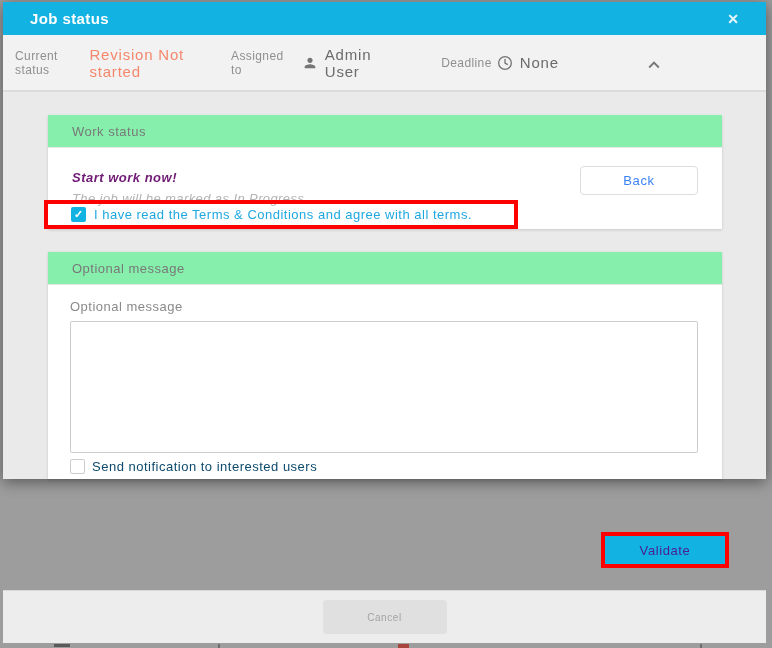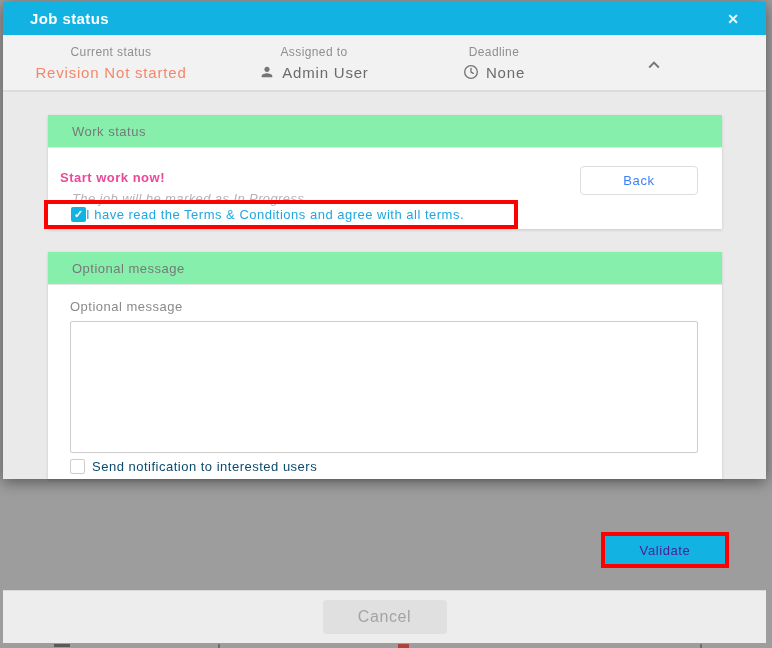--- a/index.html
+++ b/index.html
@@ -23,39 +23,39 @@
   }
   .close-btn{
     position:absolute;right:18px;top:0;height:33px;width:30px;border:none;background:transparent;
     color:#eaf7fc;font-size:14px;font-weight:bold;cursor:pointer;display:flex;align-items:center;justify-content:center;
   }
   .status-bar{
     position:absolute;left:0;top:33px;width:100%;height:57px;background:#f2f2f2;
     border-bottom:2px solid #dcdcdc;box-sizing:border-box;
     display:grid;grid-template-columns:216px 190px 170px 150px 1fr;
   }
-  .status-col{display:flex;flex-direction:column;align-items:center;justify-content:center;gap:5px;}
+  .status-col{display:flex;flex-direction:row;align-items:center;justify-content:center;gap:5px;padding-left:12px;}
   .status-label{font-size:12px;color:#8f8f8f;letter-spacing:.4px;}
   .status-value{font-size:15px;color:#6b6b6b;letter-spacing:.8px;display:flex;align-items:center;gap:7px;}
   .status-value.orange{color:#f4876c;}
   .collapse-btn{
     border:none;background:transparent;cursor:pointer;align-self:center;justify-self:center;
     padding:4px;margin-top:8px;
   }
   .card{
     position:absolute;left:45px;width:674px;background:#ffffff;
     box-shadow:0 1px 3px rgba(0,0,0,.14);
   }
   .card-header{
     height:33px;background:#86efac;border-bottom:1px solid #e6e6e6;
     display:flex;align-items:center;box-sizing:border-box;
   }
   .card-header span{margin-left:24px;font-size:13px;color:#787878;letter-spacing:.5px;}
   .card-body{position:relative;background:#ffffff;}
-  .headline{position:absolute;left:12px;top:22px;font-size:13px;font-weight:bold;color:#ec4899;letter-spacing:.5px;}
+  .headline{position:absolute;left:24px;top:22px;font-size:13px;font-weight:bold;color:#701a75;letter-spacing:.5px;font-style:italic;}
   .note{position:absolute;left:24px;top:43px;font-size:13px;font-style:italic;color:#b3b3b3;letter-spacing:.4px;}
   .btn{
     box-sizing:border-box;cursor:pointer;letter-spacing:.6px;font-family:inherit;
     display:flex;align-items:center;justify-content:center;
   }
   .back-btn{
     position:absolute;right:24px;top:18px;width:118px;height:29px;
     background:#ffffff;border:1px solid #dddddd;border-radius:4px;color:#3b82f6;font-size:13px;
   }
   .annotation{
@@ -65,42 +65,42 @@
   .terms-row{
     width:100%;height:100%;display:flex;align-items:center;background:transparent;
   }
   .checkbox{
     width:15px;height:15px;border-radius:2px;box-sizing:border-box;flex:0 0 auto;
     display:flex;align-items:center;justify-content:center;cursor:pointer;
   }
   .checkbox.checked{background:#12b2e2;color:#ffffff;font-size:11px;font-weight:bold;}
   .checkbox.unchecked{background:#ffffff;border:1px solid #cccccc;color:transparent;}
   .terms-row .checkbox{margin-left:23px;}
-  .terms-text{margin-left:0;font-size:13px;color:#1fa8e0;letter-spacing:.5px;white-space:nowrap;}
+  .terms-text{margin-left:8px;font-size:13px;color:#1fa8e0;letter-spacing:.5px;white-space:nowrap;}
   .field-label{position:absolute;left:22px;top:14px;font-size:13px;color:#8a8a8a;letter-spacing:.5px;}
   .message-textarea{
     position:absolute;left:22px;top:36px;width:628px;height:132px;box-sizing:border-box;
     border:1px solid #cccccc;border-radius:2px;background:#ffffff;resize:none;
     font-family:inherit;font-size:13px;color:#555;padding:6px 8px;outline:none;
   }
   .notify-row{position:absolute;left:22px;top:174px;display:flex;align-items:center;}
   .notify-label{margin-left:7px;font-size:13px;color:#0c4a6e;letter-spacing:.5px;}
   .validate-annotation{left:598px;top:530px;width:120px;height:28px;}
   .validate-btn{
     width:100%;height:100%;background:#12b2e2;border:none;border-radius:1px;
     color:#4c1d95;font-size:13px;
   }
   .modal-footer{
     position:absolute;left:0;top:588px;width:100%;height:53px;background:#ededed;
     border-top:1px solid #d8d8d8;box-sizing:border-box;
     display:flex;align-items:center;justify-content:center;
   }
   .cancel-btn{
     width:124px;height:34px;background:#e0e0e0;border:none;border-radius:4px;
-    color:#a3a3a3;font-size:16px;
+    color:#a3a3a3;font-size:10px;
   }
   .icon{display:inline-flex;align-items:center;justify-content:center;}
 </style>
 </head>
 <body>
 
 <div class="screen">
 
   <div class="artifact" style="left:54px;top:644px;width:16px;height:3px;background:#5a5a5a;"></div>
   <div class="artifact" style="left:218px;top:644px;width:2px;height:4px;background:#6e6e6e;"></div>

